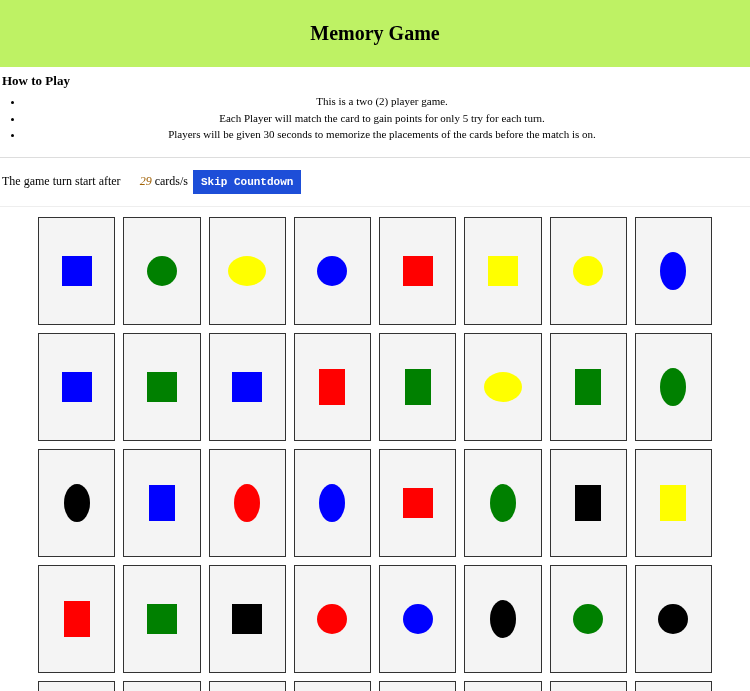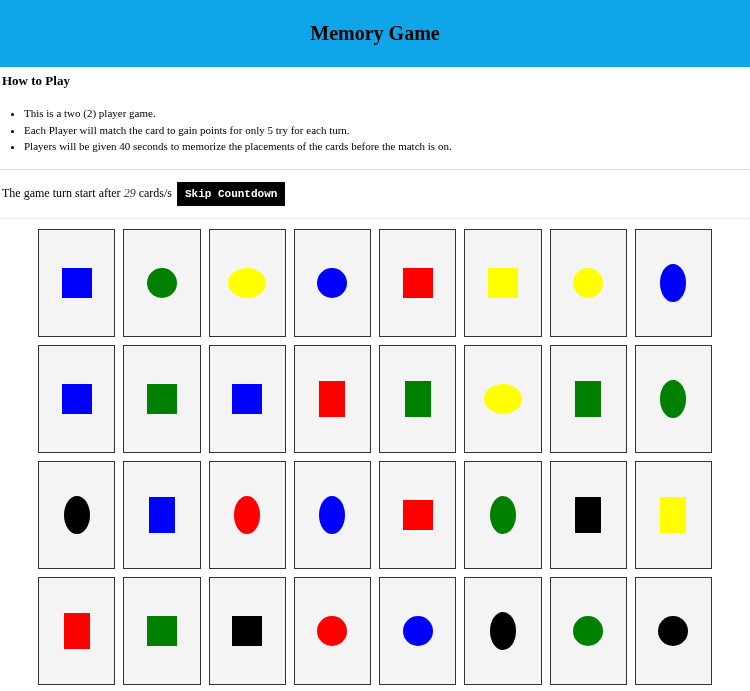--- a/index.html
+++ b/index.html
@@ -4,57 +4,59 @@
 <style>
   * { box-sizing: border-box; }
   body {
     margin: 0;
     font-family: "Times New Roman", Times, serif;
     font-size: 13px;
     color: #000;
     background: #fff;
   }
   .header {
-    background: #0ea5e9;
+    background: #bef264;
     text-align: center;
     padding: 22px 0;
   }
   .header h1 {
     margin: 0;
     font-size: 20px;
     font-weight: bold;
   }
   .howto {
     padding: 4px 10px 8px 2px;
     border-bottom: 1px solid #ddd;
   }
   .howto h3 {
     margin: 2px 0 4px 0;
     font-size: 13px;
     font-weight: bold;
   }
   .howto ul {
-    margin: 16px 0 6px 0;
+    margin: 4px 0 6px 0;
     padding-left: 22px;
+    text-align: center;
   }
   .howto li {
     font-size: 11px;
     line-height: 1.5;
   }
   .countdown-bar {
     padding: 12px 2px;
     border-bottom: 1px solid #eee;
     font-size: 12px;
   }
   .countdown-bar .count {
-    color: #404040;
+    color: #a16207;
     font-style: italic;
+    margin-left: 16px;
   }
   .skip-btn {
-    background: #000000;
+    background: #1d4ed8;
     color: #fff;
     border: none;
     padding: 6px 8px;
     font-family: "Courier New", monospace;
     font-size: 11px;
     font-weight: bold;
     cursor: pointer;
     margin-left: 2px;
   }
   .board {
@@ -104,21 +106,21 @@
 
 <div class="header">
   <h1>Memory Game</h1>
 </div>
 
 <div class="howto">
   <h3>How to Play</h3>
   <ul>
     <li>This is a two (2) player game.</li>
     <li>Each Player will match the card to gain points for only 5 try for each turn.</li>
-    <li>Players will be given 40 seconds to memorize the placements of the cards before the match is on.</li>
+    <li>Players will be given 30 seconds to memorize the placements of the cards before the match is on.</li>
   </ul>
 </div>
 
 <div class="countdown-bar">
   <span>The game turn start after </span><span class="count">29</span><span> cards/s </span><button class="skip-btn">Skip Countdown</button>
 </div>
 
 <div class="board" id="board">
     <div class="card">
       <span class="shape square" style="background: rgb(0, 0, 255);"></span>

